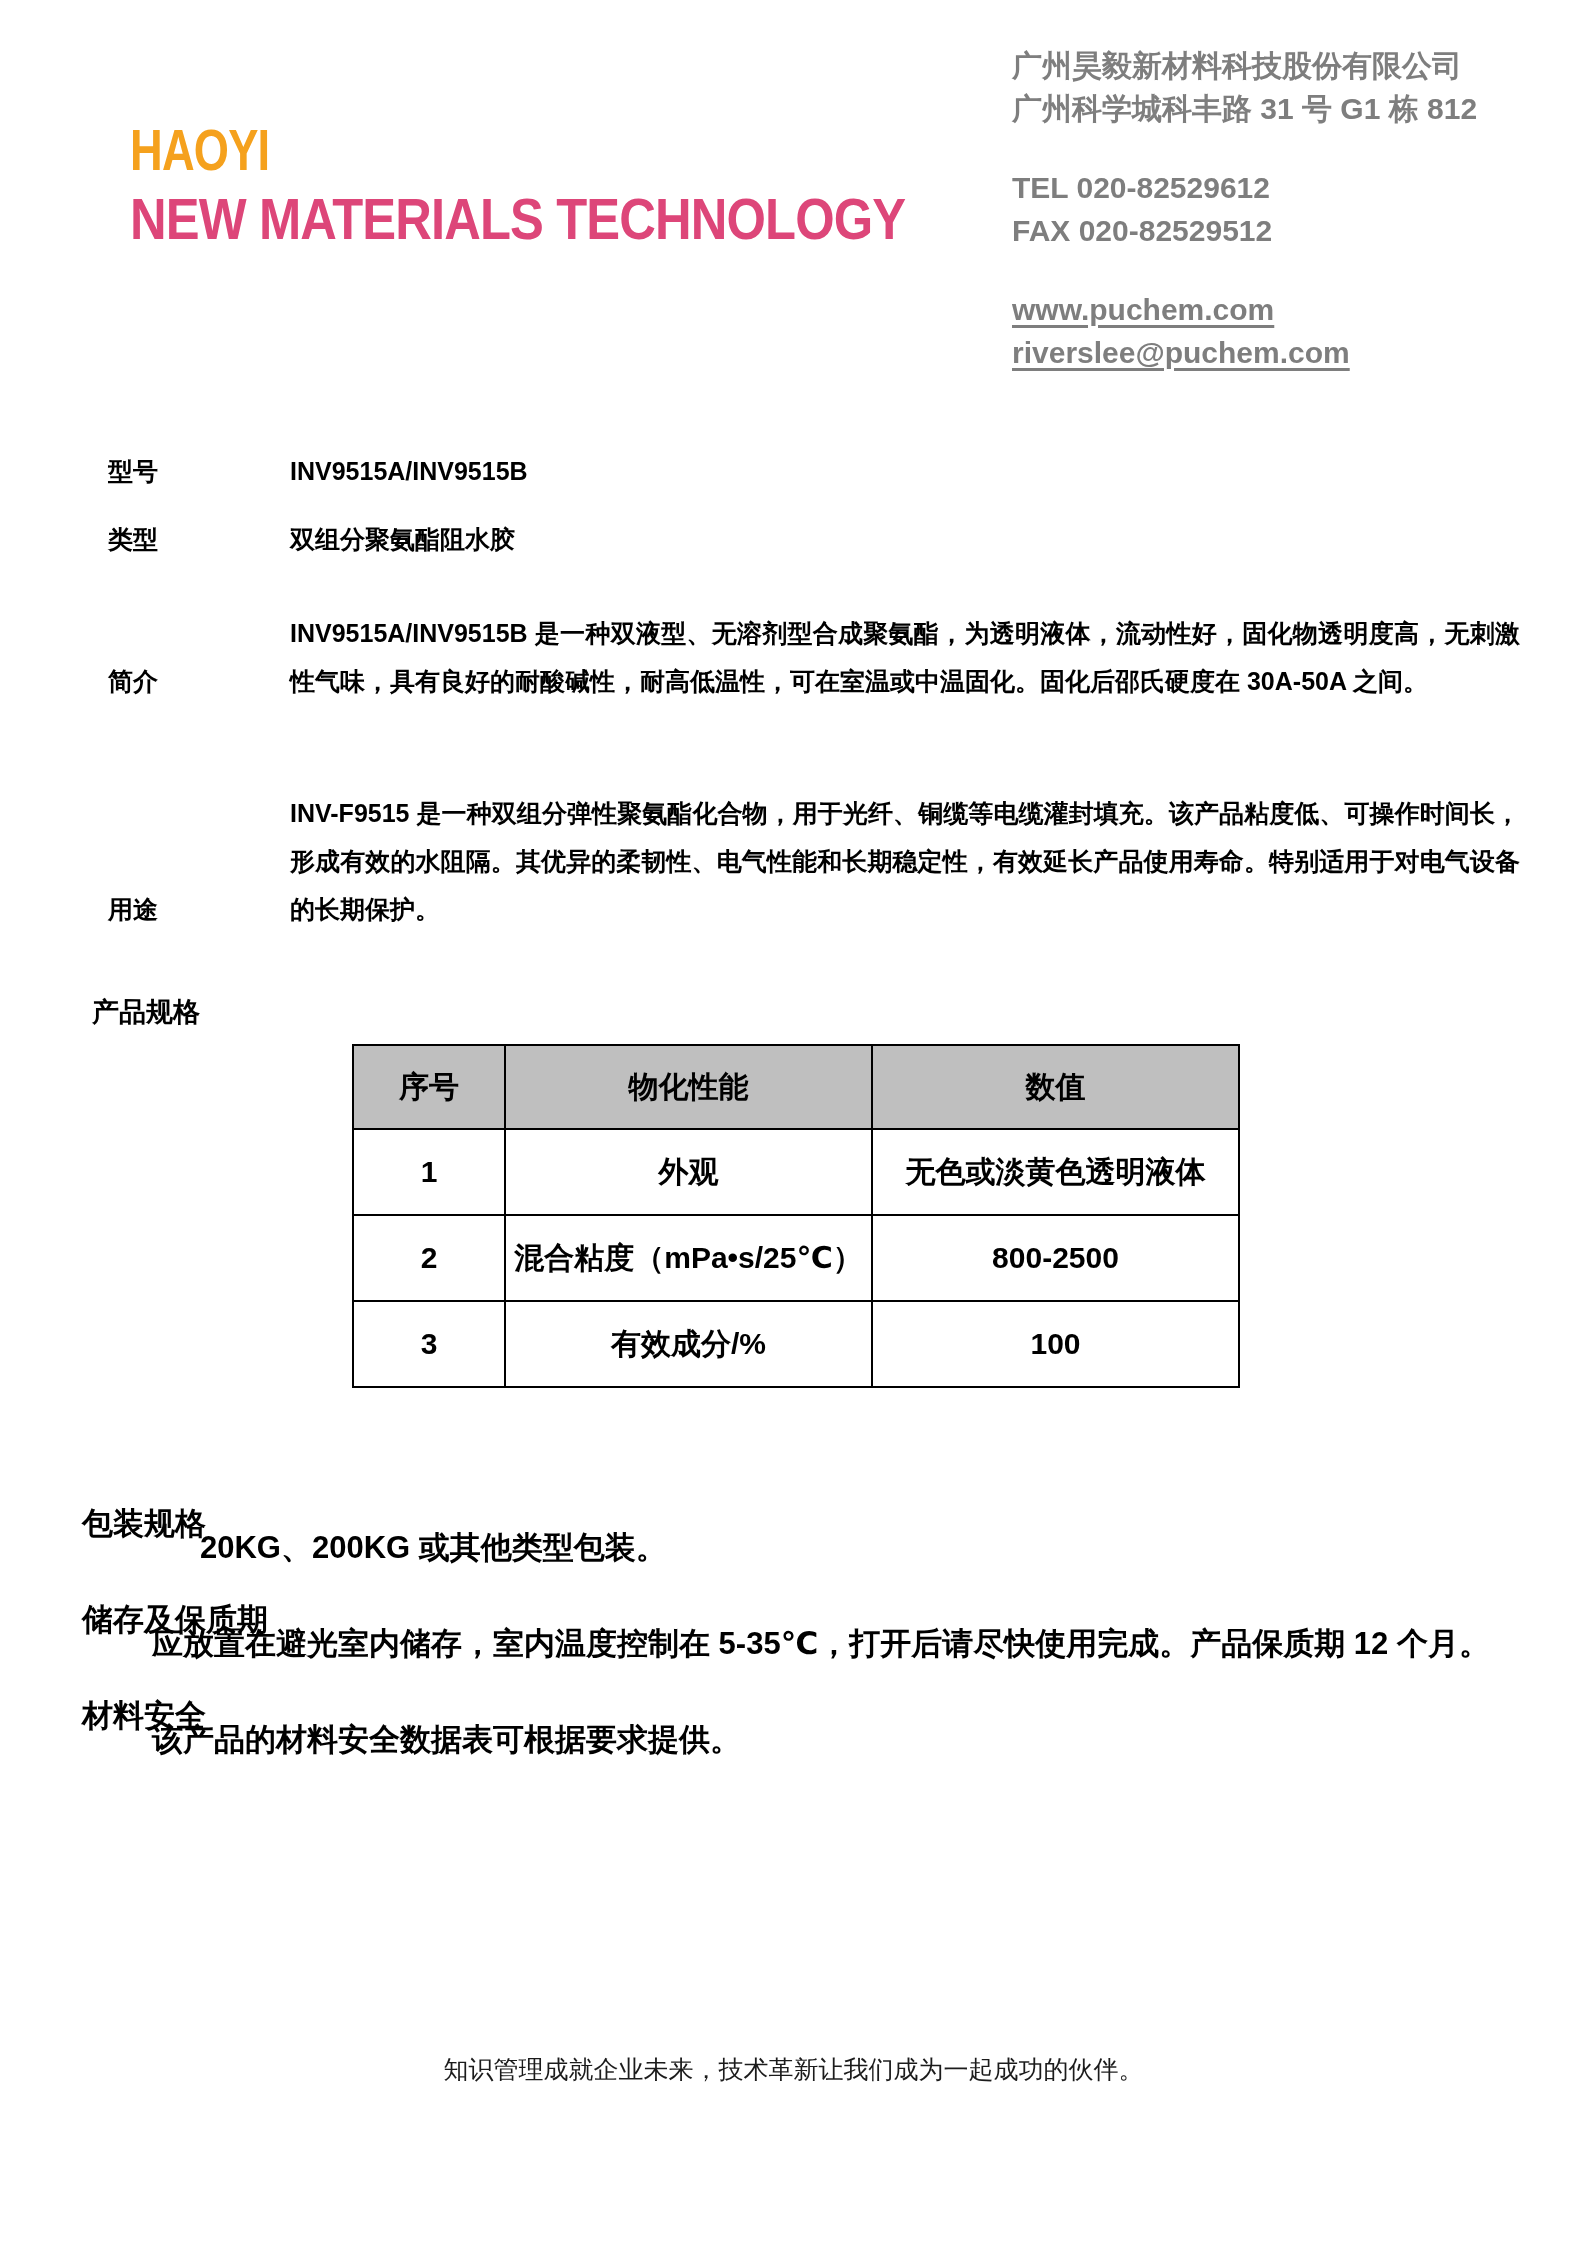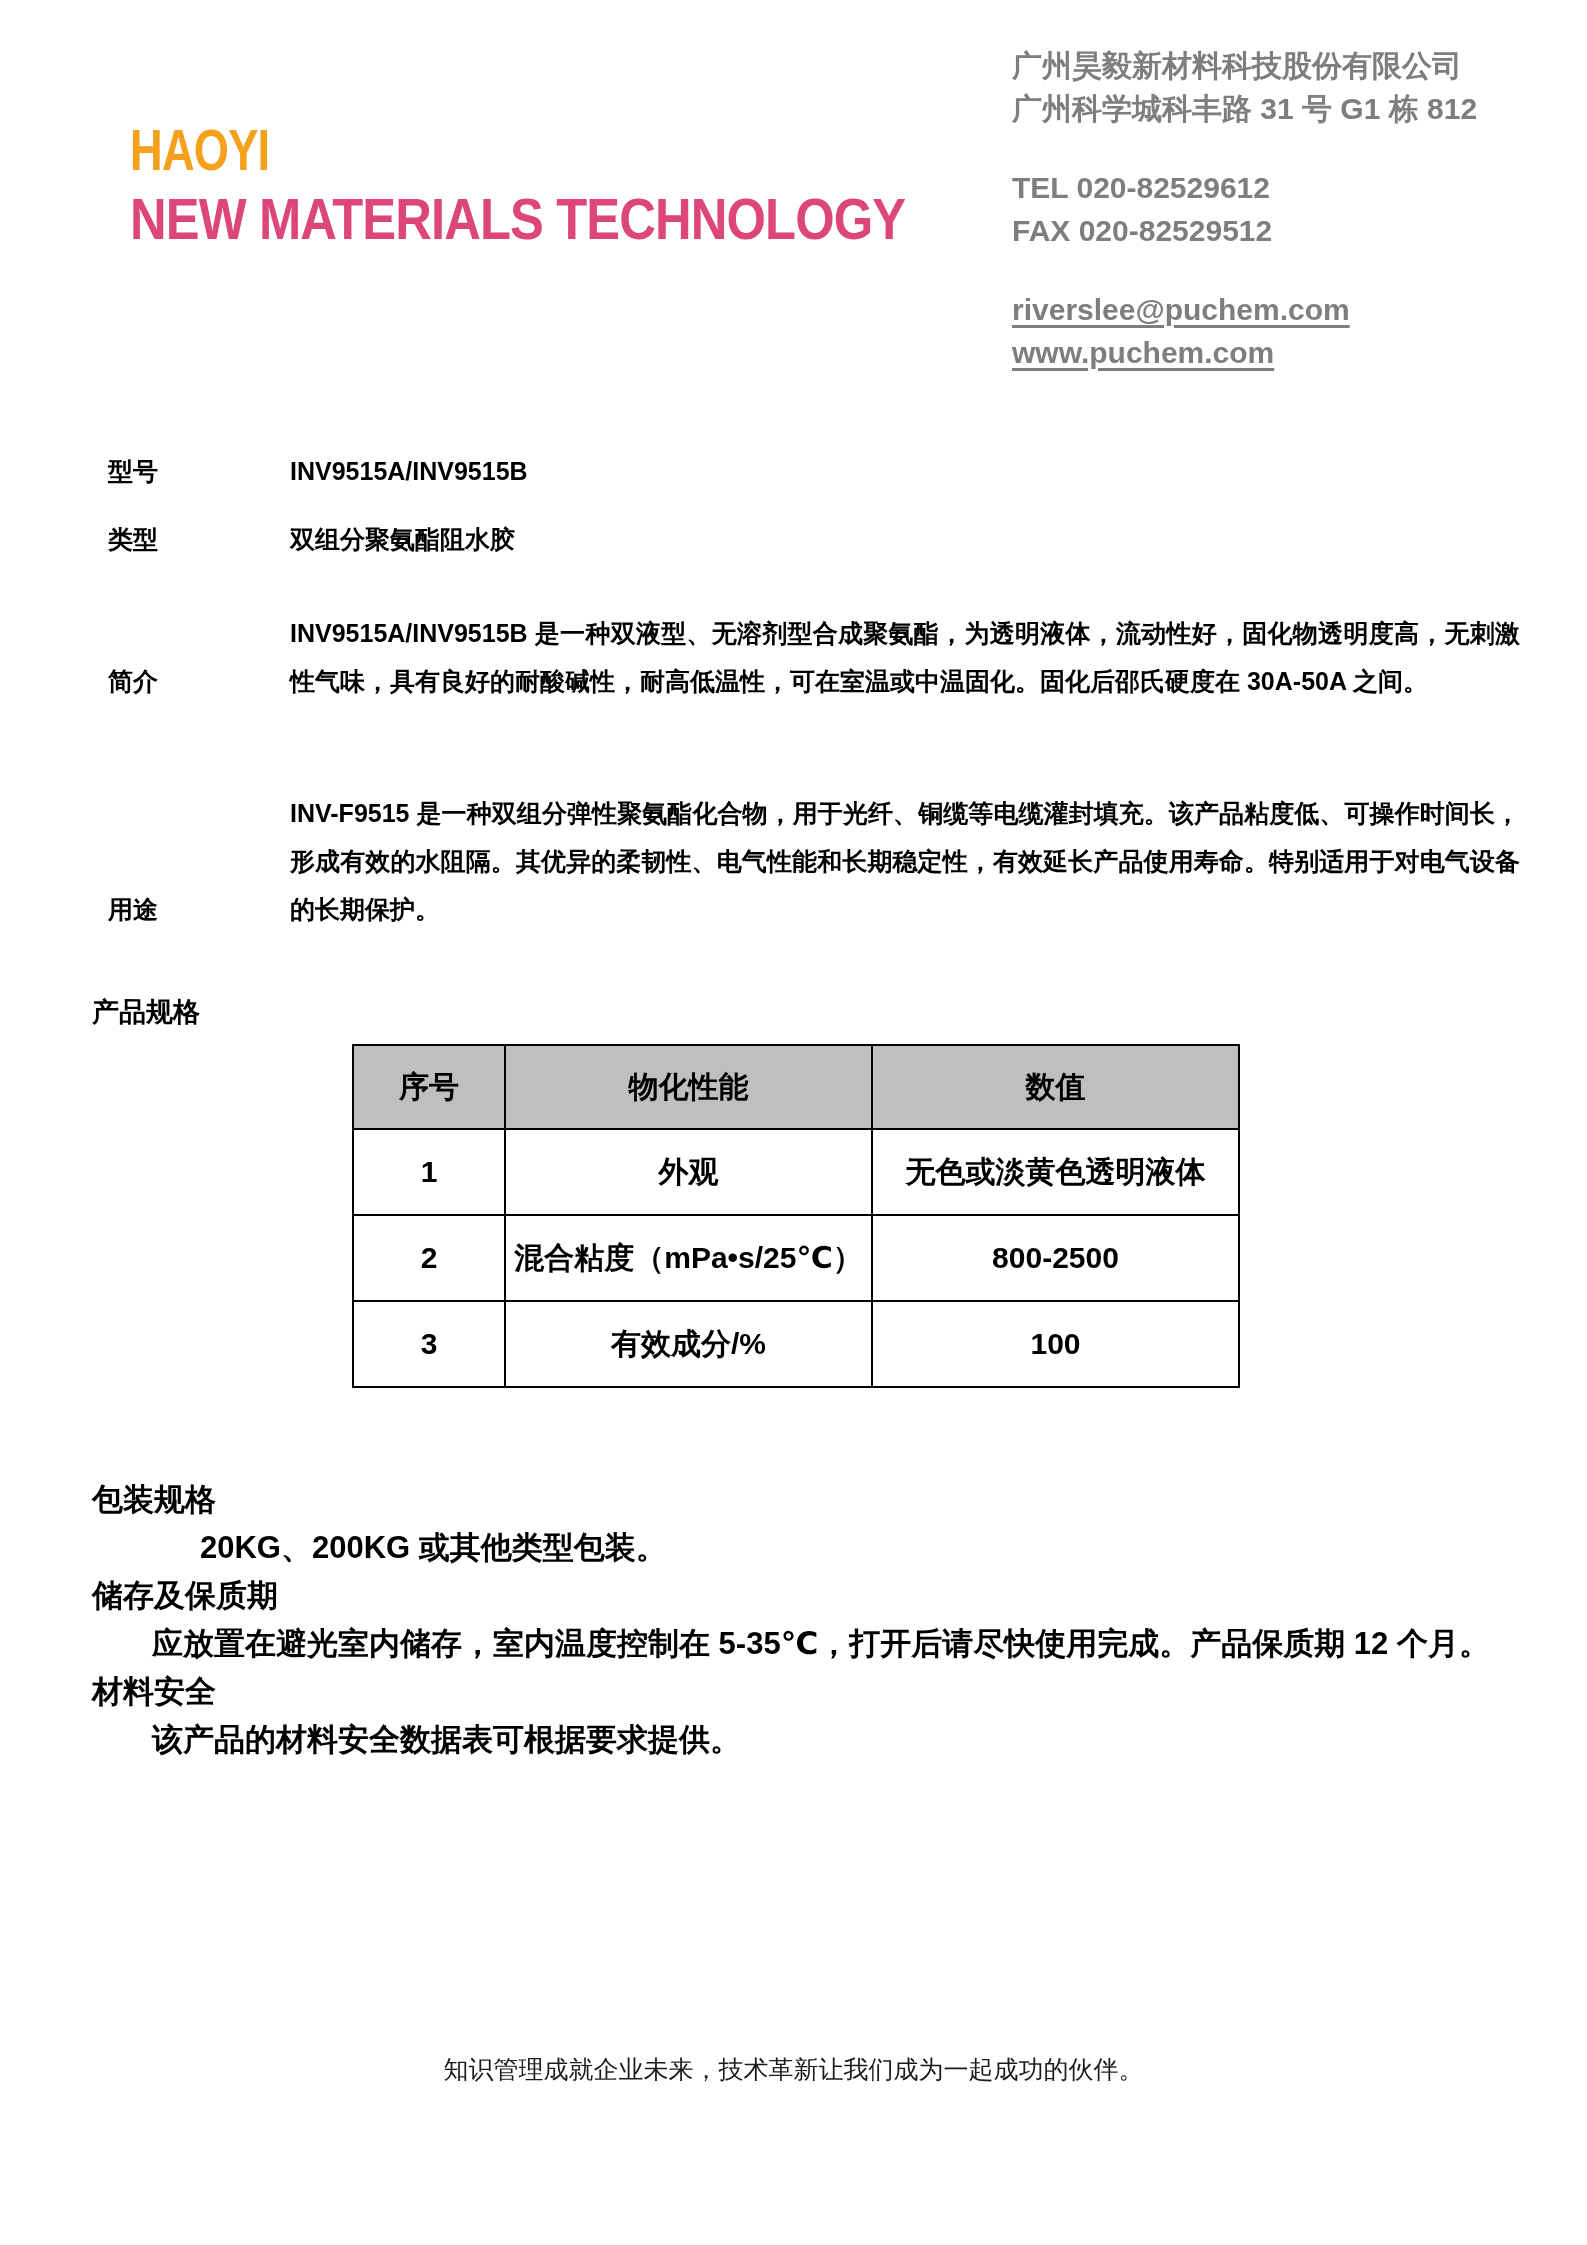--- a/index.html
+++ b/index.html
@@ -68,21 +68,21 @@
   .spec-table th, .spec-table td {
     border:2px solid #000; vertical-align:middle; padding:0 4px;
   }
   .spec-table th { height:84px; background:var(--tbl-header-bg,#BFBFBF); font-weight:bold; }
   .spec-table td { height:86px; background:#fff; }
 
   
   .info-h, .info-b {
     position:absolute; font-size:31px; font-weight:bold; line-height:48px; white-space:nowrap;
   }
-  .info-h { left:92px; }
+  .info-h { left:82px;margin-top:24px; }
   .info-b { left:152px; }
   #pack-h    { top:1476px; }
   #pack-b    { top:1524px;margin-left:48px; }
   #storage-h { top:1572px; }
   #storage-b { top:1620px; }
   #safety-h  { top:1668px; }
   #safety-b  { top:1716px; }
 
   
   .footer {
@@ -99,22 +99,22 @@
   <div class="logo-haoyi">HAOYI</div>
   <div class="logo-sub">NEW MATERIALS TECHNOLOGY</div>
 
   <div class="company">
     <div>广州昊毅新材料科技股份有限公司</div>
     <div>广州科学城科丰路 31 号 G1 栋 812</div>
     <div class="spacer"></div>
     <div>TEL 020-82529612</div>
     <div>FAX 020-82529512</div>
     <div class="spacer"></div>
+    <div><span class="ulink">www.puchem.com</span></div>
     <div><span class="ulink">riverslee@puchem.com</span></div>
-    <div><span class="ulink">www.puchem.com</span></div>
   </div>
 
   <div class="field" id="f-model">
     <div class="flabel">型号</div>
     <div class="fvalue">INV9515A/INV9515B</div>
   </div>
   <div class="field" id="f-type">
     <div class="flabel">类型</div>
     <div class="fvalue">双组分聚氨酯阻水胶</div>
   </div>

